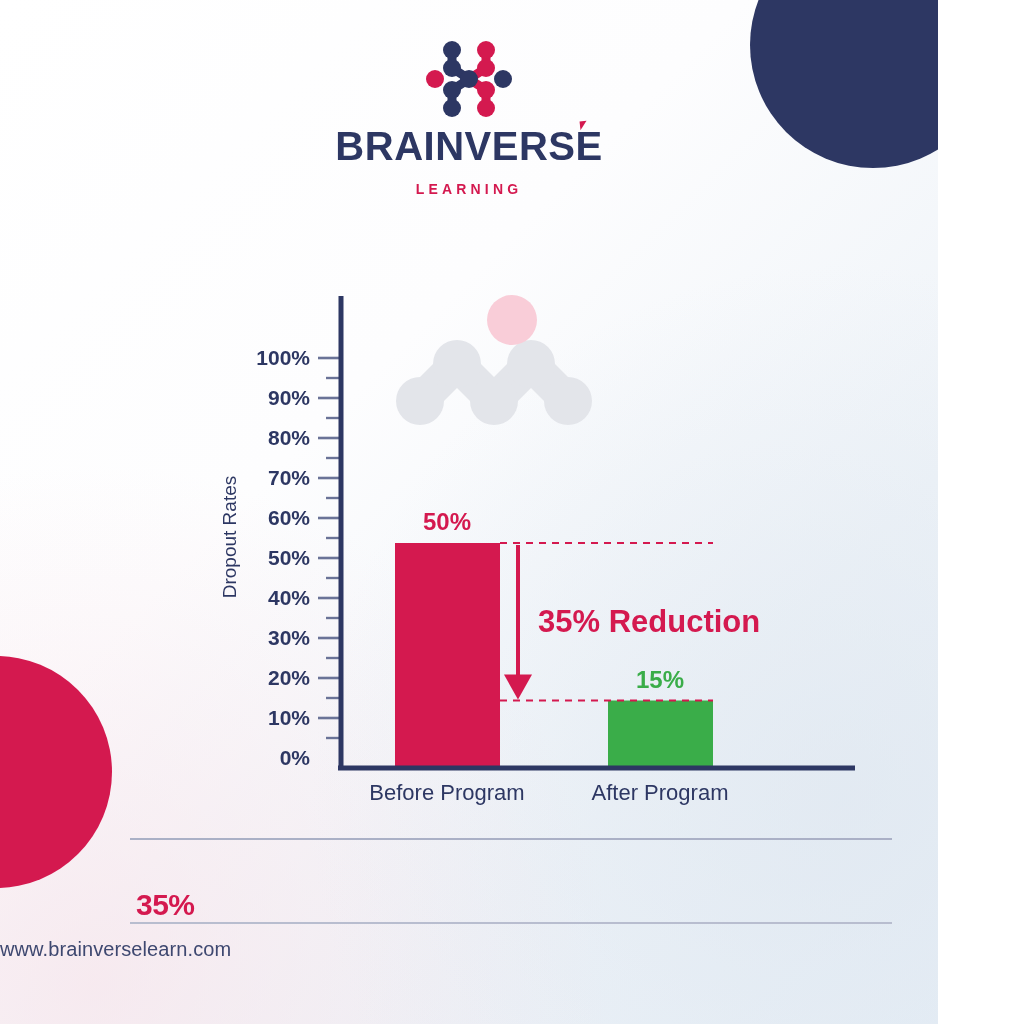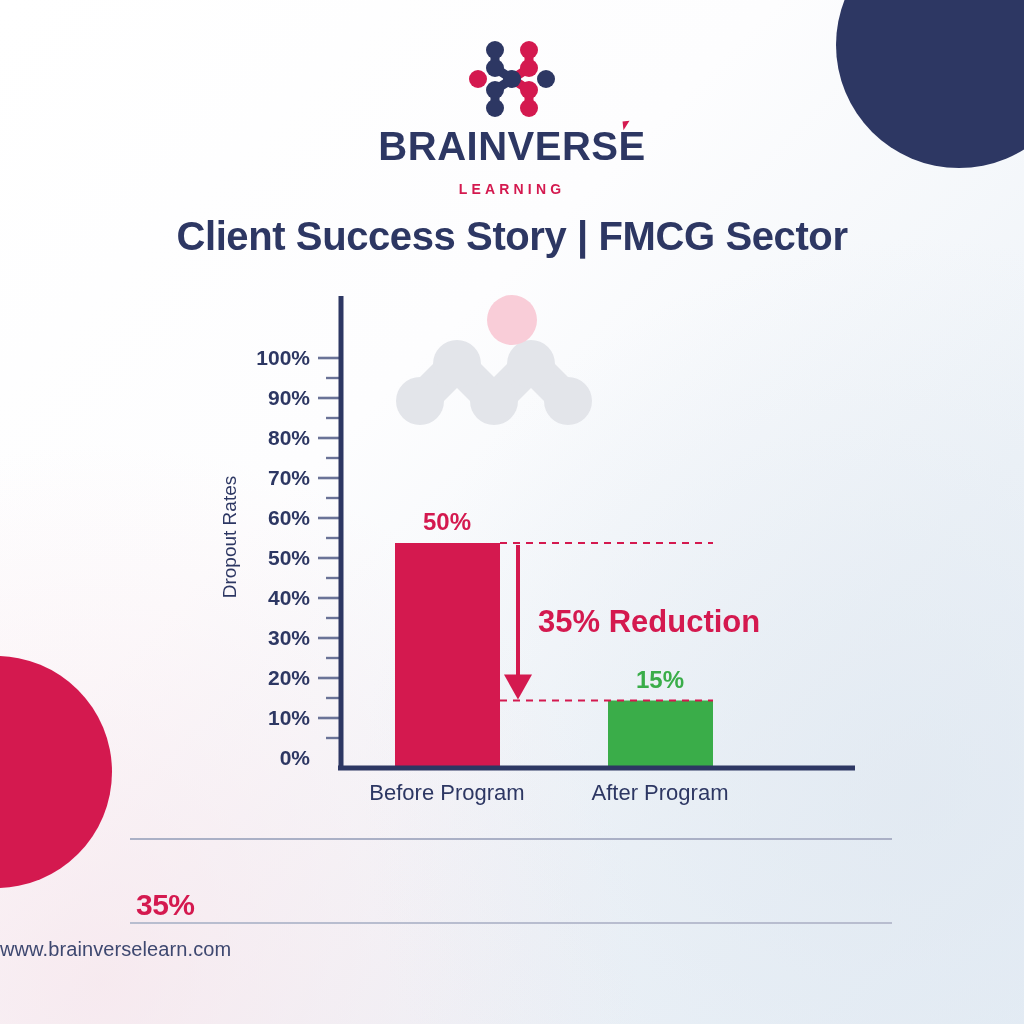--- a/index.html
+++ b/index.html
@@ -13,21 +13,21 @@
   body {
     font-family: "Liberation Sans", sans-serif;
     background: #ffffff;
     position: relative;
   }
 
   
   #poster {
     position: absolute;
     inset: 0;
-    width: 1024px;
+    width: 938px;
     height: 1024px;
     background:
       radial-gradient(circle at 90% 78%, rgba(219,228,238,0.55) 0%, rgba(255,255,255,0) 46%),
       radial-gradient(circle at 10% 96%, rgba(247,226,233,0.65) 0%, rgba(255,255,255,0) 40%),
       linear-gradient(135deg, #ffffff 0%, #fdfdfe 38%, #eef3f8 72%, #e6eef6 100%);
     overflow: hidden;
   }
 
   
   .blob-navy {
@@ -172,21 +172,20 @@
       <circle cx="65" cy="70" r="9" fill="#d4194f"></circle>
       <circle cx="82" cy="41" r="9" fill="#2d3763"></circle>
     </svg>
     <div id="wordmark">
       <span>BRAINVERSE</span>
       <span class="tick"></span>
     </div>
     <div id="sublabel">LEARNING</div>
   </div>
 
-  <div id="headline">Client Success Story | FMCG Sector</div>
 
   <div id="chart">
     <svg width="1024" height="545" viewBox="0 0 1024 545">
 
       <g opacity="1">
         <g stroke="#e3e5ea" stroke-width="34" stroke-linecap="round" fill="none">
           <path d="M420,119 L457,82"></path>
           <path d="M457,82 L494,119"></path>
           <path d="M494,119 L531,82"></path>
           <path d="M531,82 L568,119"></path>

